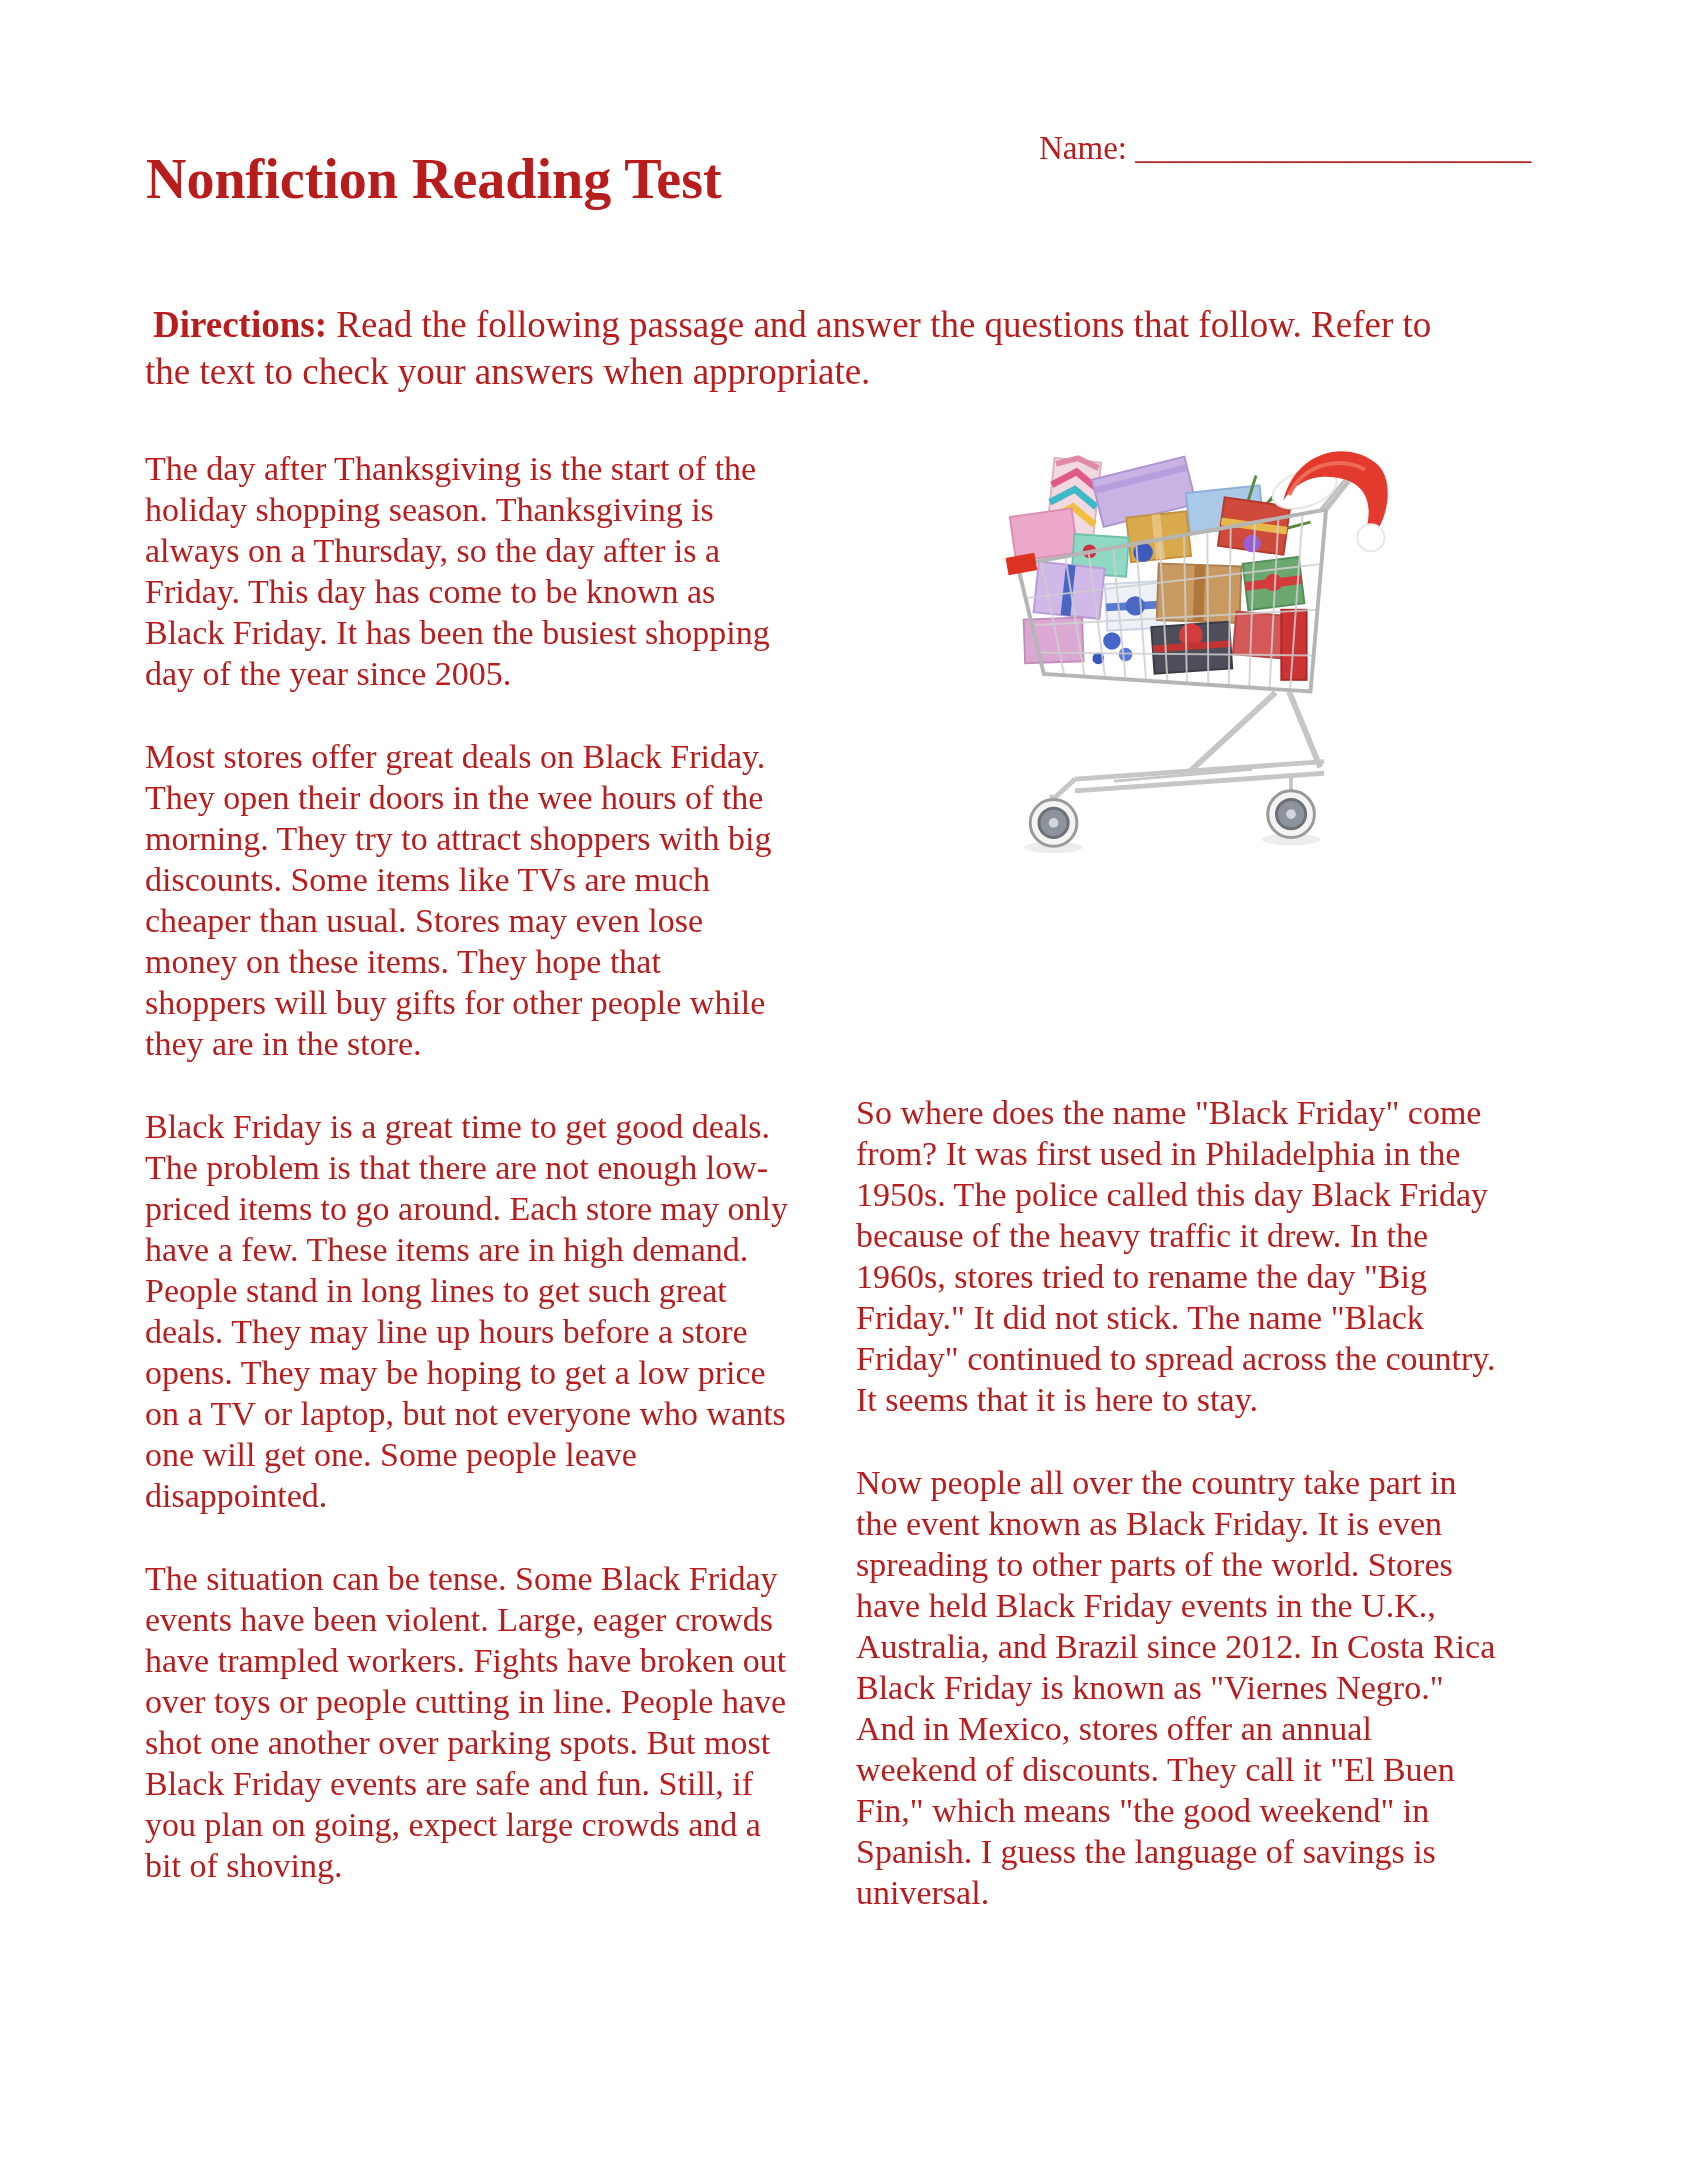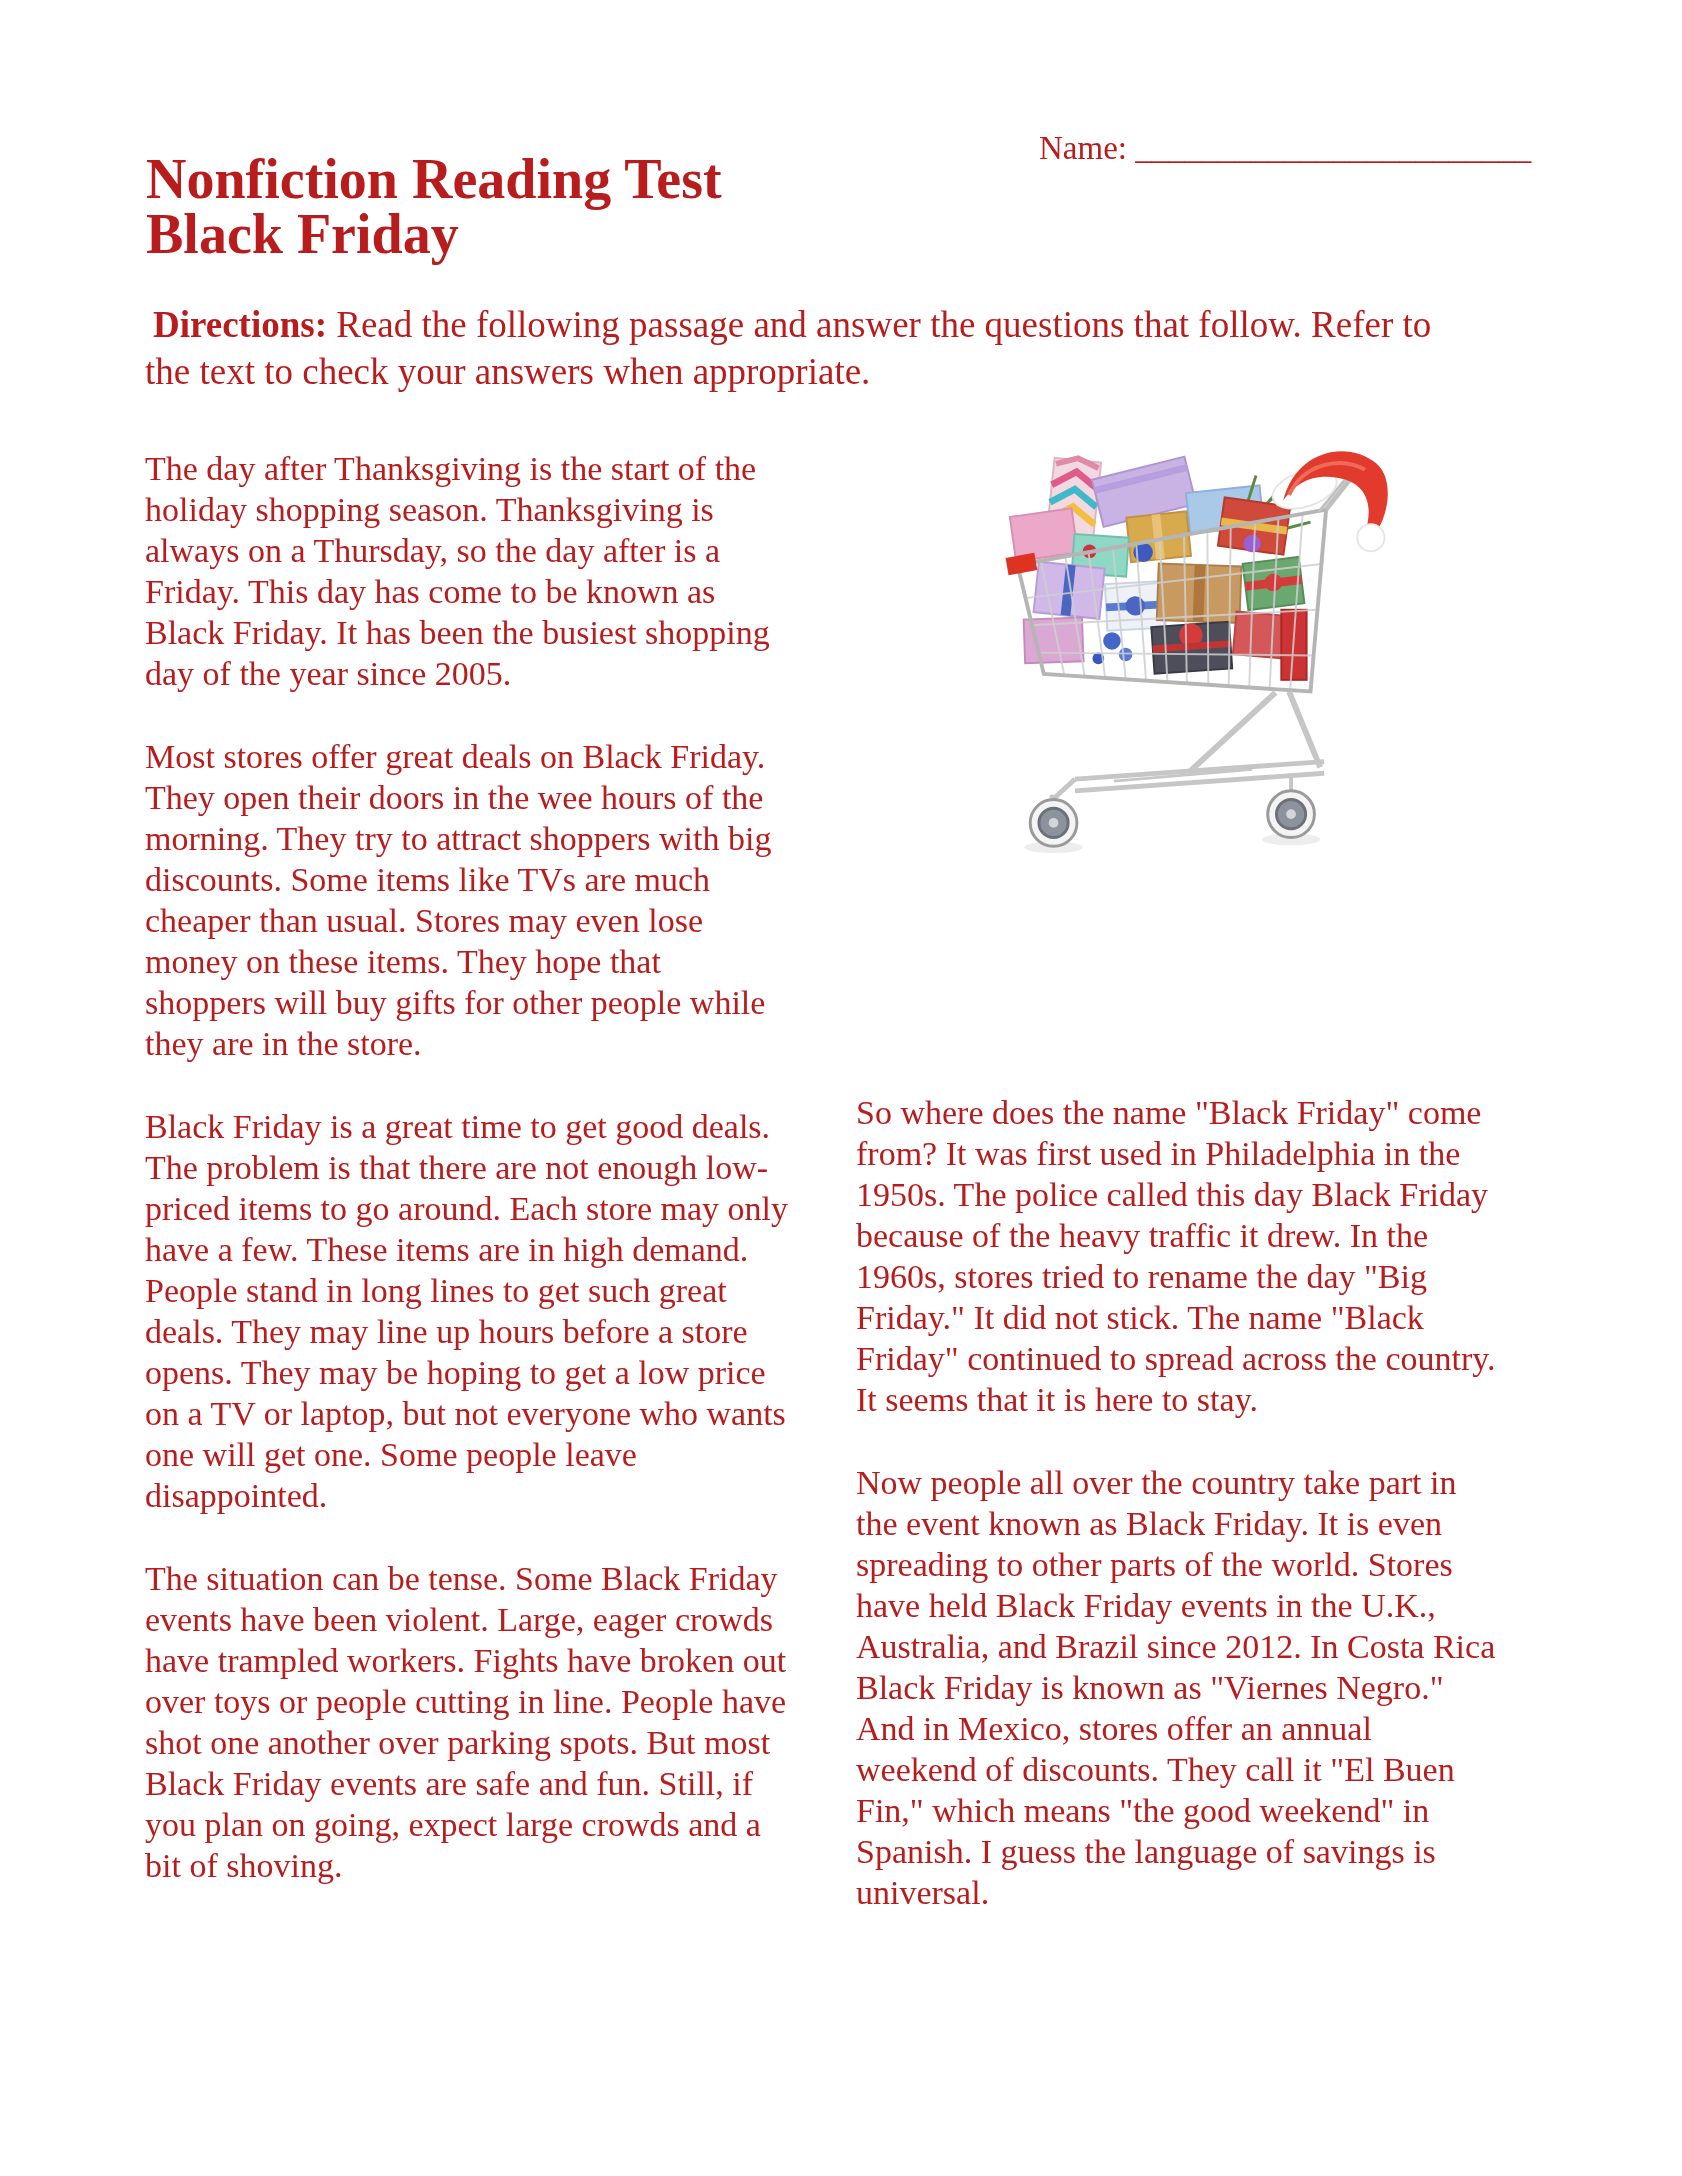--- a/index.html
+++ b/index.html
@@ -41,21 +41,20 @@
 </style>
 </head>
 <body>
 
 <div class="page">
 
   <div class="name-row"><span>Name:</span> <span class="name-blank">________________________</span></div>
 
   <div class="title">
     <div>Nonfiction Reading Test</div>
-    <div>Black Friday</div>
   </div>
 
   <p class="directions"><b>Directions:</b> <span>Read the following passage and answer the questions that follow. Refer to
 the text to check your answers when appropriate.</span></p>
 
   <div class="col col-left">
     <p class="para">The day after Thanksgiving is the start of the
 holiday shopping season. Thanksgiving is
 always on a Thursday, so the day after is a
 Friday. This day has come to be known as

